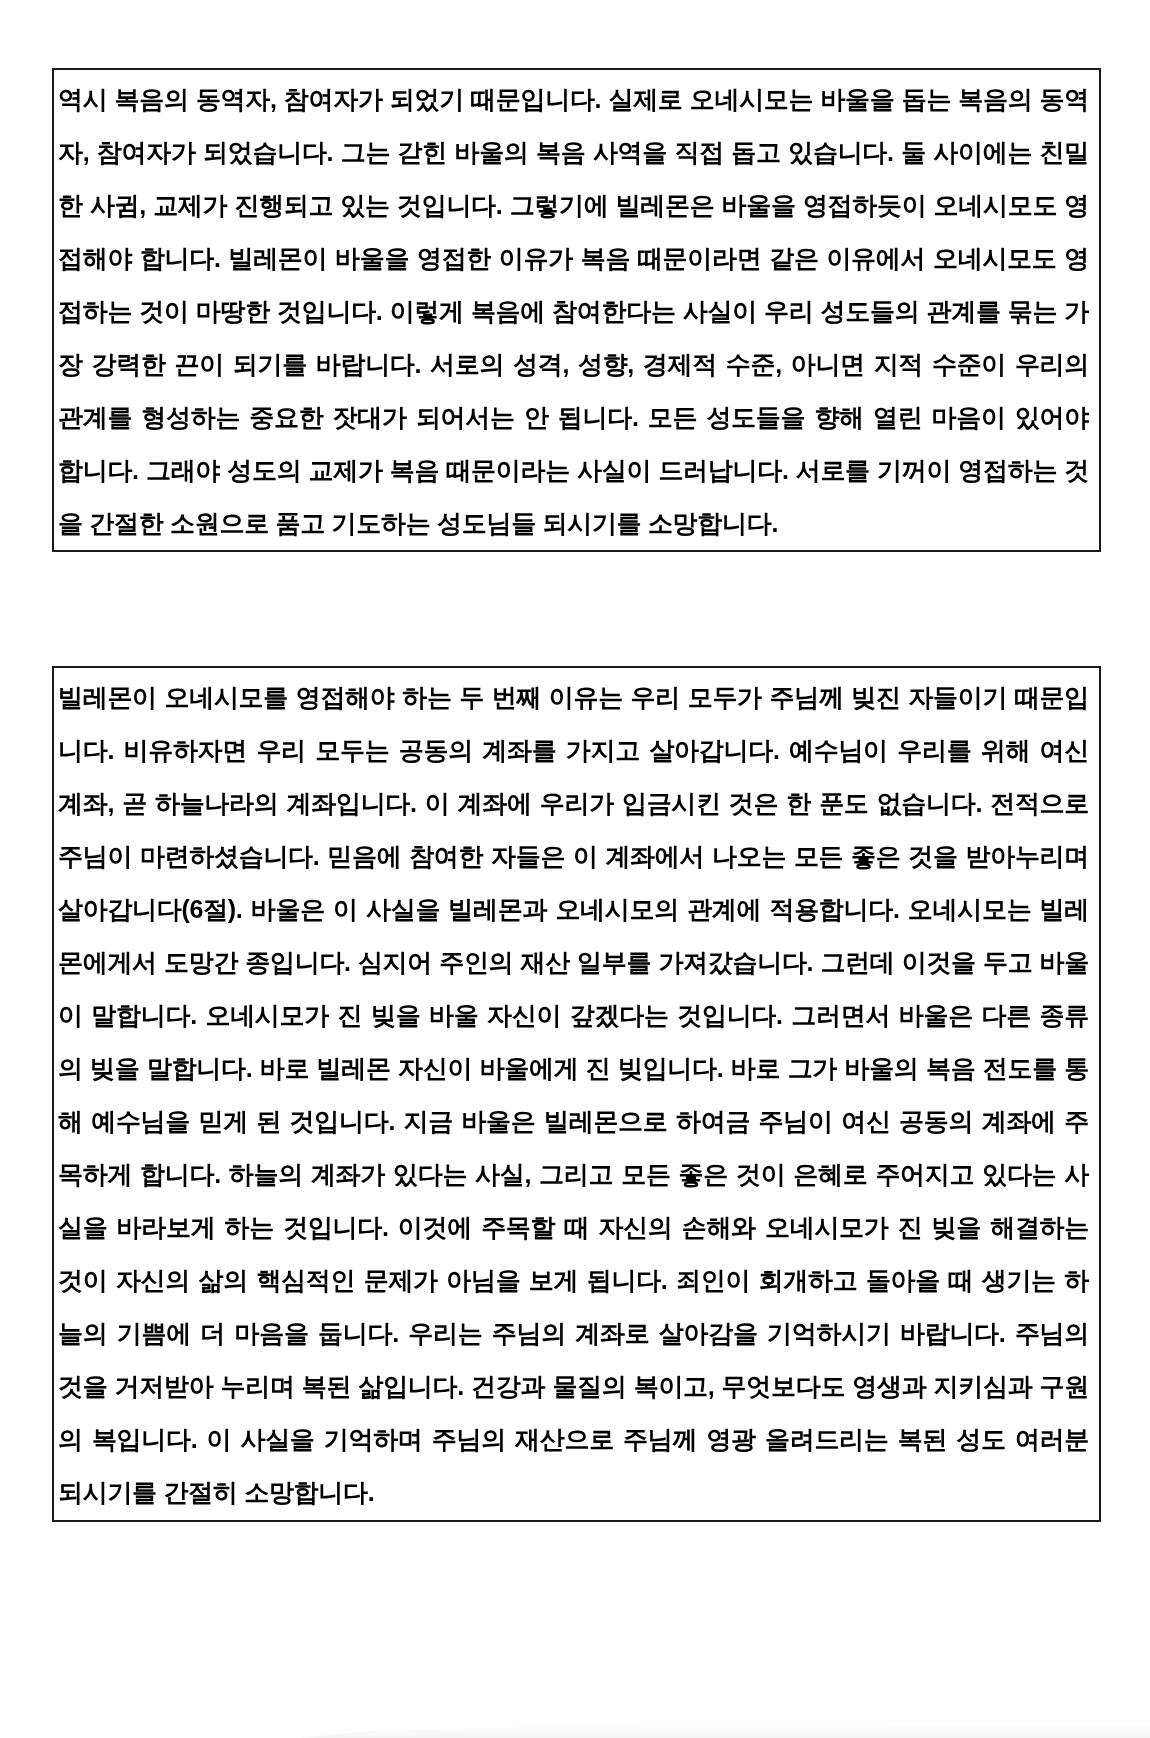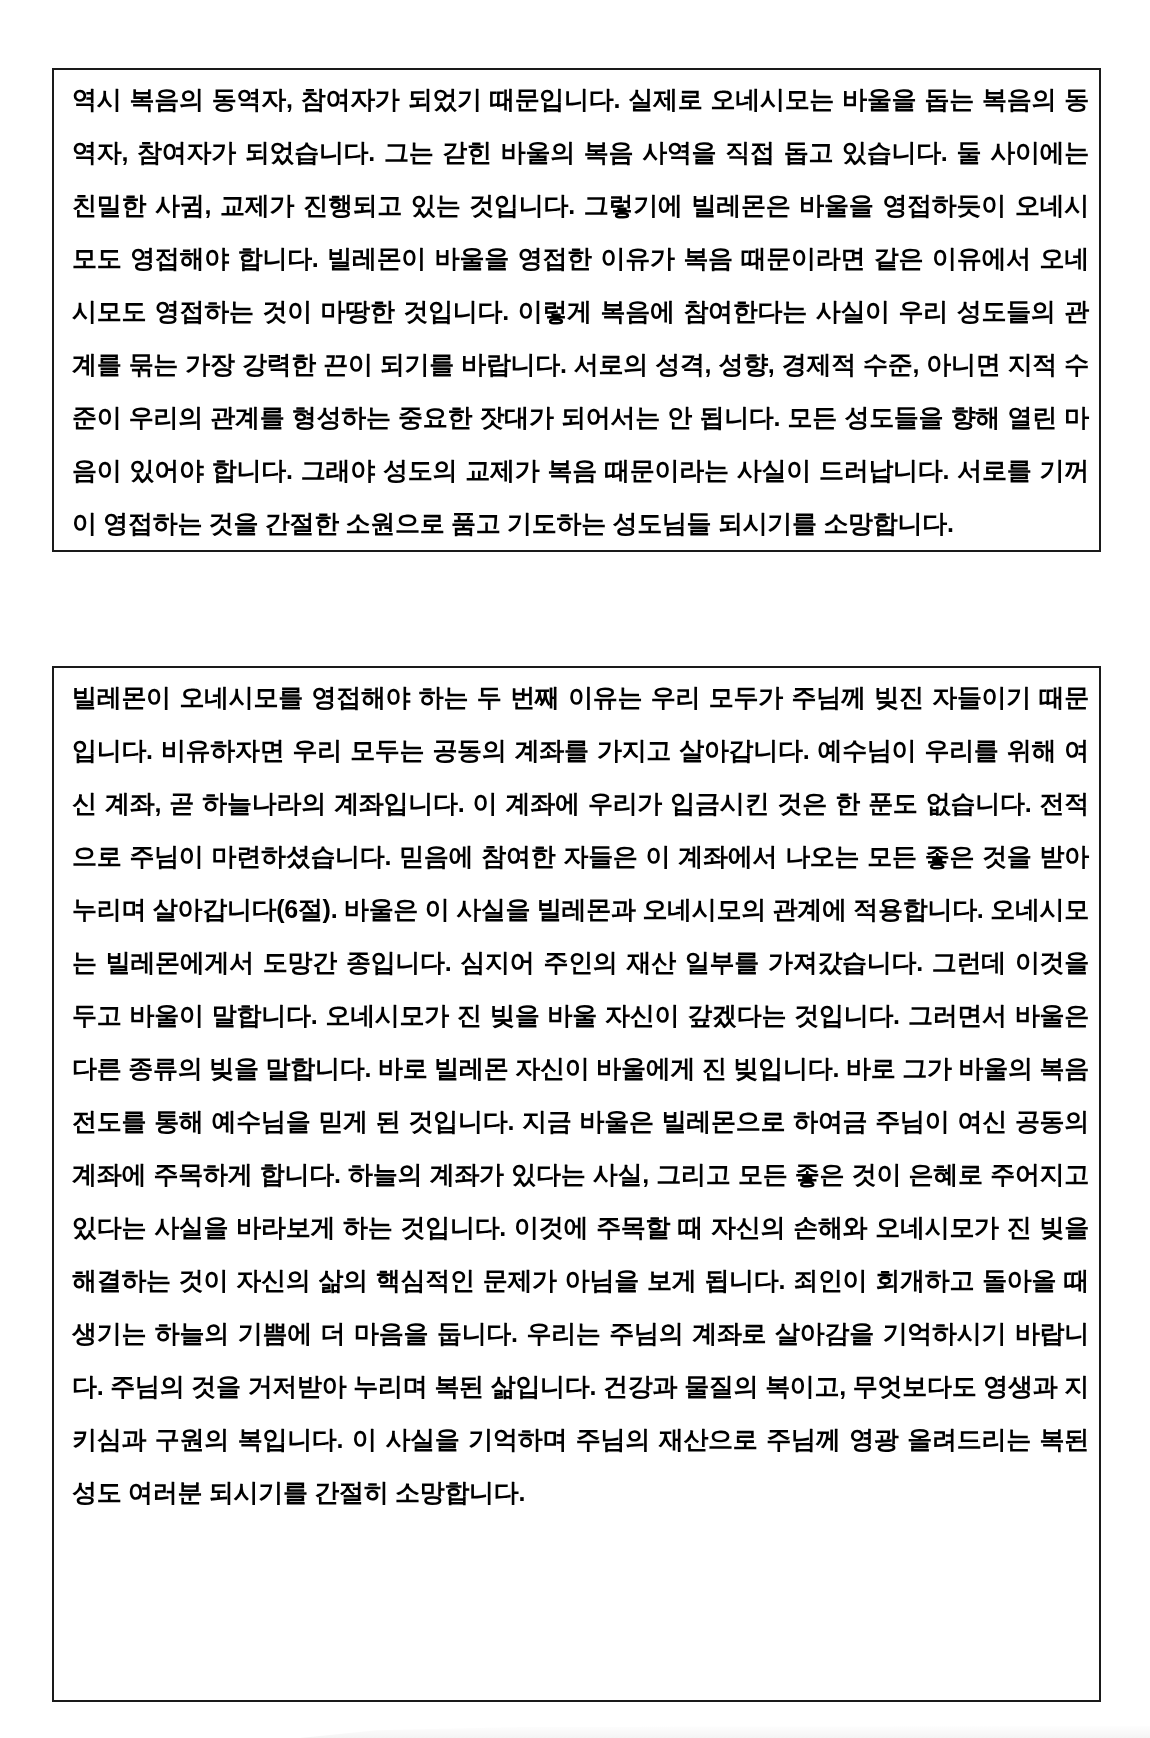--- a/index.html
+++ b/index.html
@@ -15,26 +15,26 @@
     font-family: "Liberation Sans", sans-serif;
     color: #000000;
     overflow: hidden;
   }
   .text-box {
     position: absolute;
     left: 52px;
     width: 1049px;
     border: 2px solid #1a1a1a;
     box-sizing: border-box;
-    padding: 3px 10px 0 18px;
+    padding: 3px 10px 0 4px;
     overflow: hidden;
     background: #ffffff;
   }
   .box-1 { top: 68px;  height: 484px; }
-  .box-2 { top: 666px; height: 1036px; }
+  .box-2 { top: 666px; height: 856px; }
   .body-text {
     margin: 0;
     font-size: 25px;
     line-height: 53px;
     font-weight: 700;
     letter-spacing: -0.3px;
     text-align: justify;
     color: #000000;
   }
   .section-heading {

